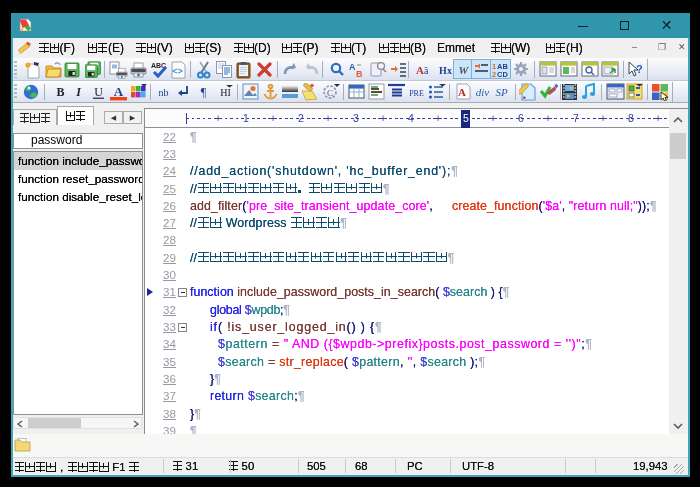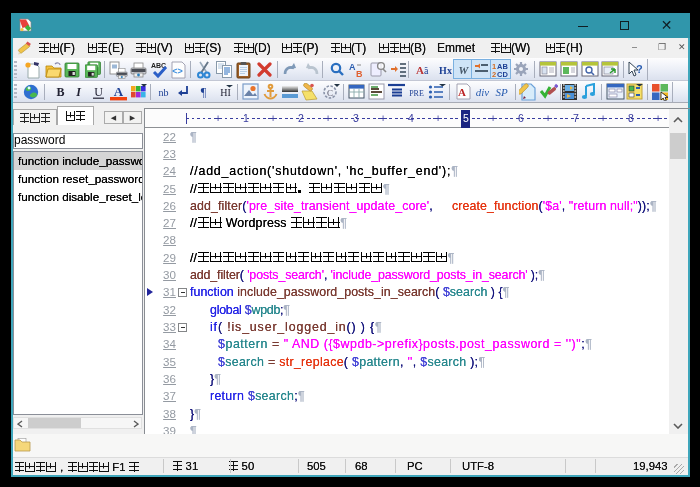--- a/index.html
+++ b/index.html
@@ -22,41 +22,41 @@
 .winbtn{position:absolute;top:0;width:41px;height:25px;color:#17272c;text-align:center;font-size:13px;line-height:24px;}
 #menubar{left:13px;top:38px;width:675px;height:20px;background:#f0f0f0;font-size:12px;color:#111;}
 .mi{position:absolute;top:3px;color:#111;text-shadow:0 0 .35px #111;}
 #tb1{left:13px;top:58px;width:675px;height:23px;background:linear-gradient(#fdfdfe,#e9edf6 60%,#dbe1ee);border-bottom:1px solid #c3c7d4;}
 #tb2{left:13px;top:81px;width:675px;height:22px;background:linear-gradient(#fdfdfe,#e9edf6 60%,#dbe1ee);border-bottom:1px solid #a7abb5;}
 .grip{position:absolute;width:3px;background:repeating-linear-gradient(#b4b8c4 0 2px,transparent 2px 4px);}
 .vsep{position:absolute;width:1px;background:#a8aebc;}
 #tab1{position:absolute;left:13px;top:109px;width:44px;height:16px;background:#f2f2f1;border:1px solid #a9a9a9;border-bottom:none;color:#222;font-size:11px;text-align:center;padding-top:2px}
 #tab2{position:absolute;left:57px;top:106px;width:37px;height:19px;background:#fff;border:1px solid #a9a9a9;border-bottom:none;color:#111;font-size:11px;text-align:center;padding-top:3px}
 .tbtn{position:absolute;top:111px;width:19px;height:13px;background:#f2f2f1;border:1px solid #ababab;color:#333;font-size:7px;text-align:center;line-height:12px;}
-#pinput{left:13px;top:133px;width:130px;height:16px;background:#fff;border:1px solid #8b8f98;font-size:12px;color:#000;padding-left:0;line-height:13px;}
+#pinput{left:13px;top:133px;width:130px;height:16px;background:#fff;border:1px solid #8b8f98;font-size:12px;color:#000;padding-left:17px;line-height:13px;}
 #plist{left:13px;top:151px;width:130px;height:264px;background:#fff;border:1px solid #8b8f98;font-size:11.7px;color:#000;overflow:hidden;}
 .pli{height:18px;line-height:17px;padding-left:4px;white-space:nowrap;overflow:hidden;text-shadow:0 0 .4px #000;}
 .pli.sel{background:#d5d5d5;}
 #phscroll{left:13px;top:417px;width:129px;height:12px;background:#f6f6f6;border:1px solid #e0e0e0}
 #edtop{left:144px;top:108px;width:546px;height:1px;background:#898d92;}
 #edleft{left:144px;top:108px;width:1px;height:326px;background:#898d92;}
 #editor{left:145px;top:109px;width:524px;height:325px;background:#fff;overflow:hidden;}
 #ruler{position:absolute;left:0;top:0;width:524px;height:19px;background:#fcfcfc;border-bottom:1px solid #8d9094;}
 #rdash{position:absolute;left:41px;top:9px;width:482px;height:1.4px;background:repeating-linear-gradient(90deg,#383c9e 0 2.6px,transparent 2.6px 5.5px);}
 .rnum{position:absolute;top:3px;font-size:10.5px;color:#383c9e;}
 .rplus{position:absolute;top:2.5px;font-size:10.5px;color:#383c9e;}
 #rcur{position:absolute;left:316px;top:1px;width:9px;height:18px;background:#1b2582;z-index:3;}
 #code{position:absolute;left:0;top:19px;width:524px;height:306px;font-size:12.4px;}
 .ln{position:absolute;left:0;width:31px;text-align:right;color:#949aa2;font-size:11.6px;text-decoration:underline;}
 .cl{position:absolute;white-space:pre;color:#15157d;letter-spacing:0.12px;text-shadow:0 0 .3px currentColor;}
 .cl i{font-style:normal}
 .fold{position:absolute;left:33px;width:9px;height:9px;border:1px solid #848688;background:#fff;}
 .fold:after{content:"";position:absolute;left:1.5px;top:3px;width:4px;height:1px;background:#333;}
 .arrow{position:absolute;left:2px;width:0;height:0;border-left:6.5px solid #23269b;border-top:4.5px solid transparent;border-bottom:4.5px solid transparent;}
-.k{color:#2323e6;} .s{color:#ff00ff;} .c{color:#000000;} .f{color:#e5330f;}
+.k{color:#2323e6;} .s{color:#ff00ff;} .c{color:#0c4a6e;} .f{color:#e5330f;}
 .i{color:#7a3a31;} .v{color:#28888e;} .d{color:#4242d6;} .p{color:#abb4c4;} .n{color:#15157d}
 .sp{display:inline-block}
 #vscroll{left:669px;top:109px;width:18px;height:325px;background:#f0f0f0;}
 #vthumb{position:absolute;left:1px;top:24px;width:16px;height:26px;background:#cdcdcd;}
 #tabstrip{left:13px;top:434px;width:675px;height:23px;background:#f7f7f6;}
 #doctab{position:absolute;left:19px;top:0px;width:114px;height:22px;background:linear-gradient(#f6fafe,#d9eafa);border:1px solid #9ab8d8;font-size:12px;color:#16273a;line-height:20px;}
 #status{left:13px;top:457px;width:675px;height:18px;background:#f0f0f0;border-top:1px solid #dcdcdc;}
 .ssep{position:absolute;top:459px;width:1px;height:14px;background:#c9c9c9;}
 .stxt{position:absolute;top:460px;font-size:11.3px;color:#111;text-shadow:0 0 .35px #111;}
 </style></head><body>
@@ -490,21 +490,20 @@
       <div class="ln" style="top:53.5px">25</div>
       <div class="cl" style="top:53.5px;left:45px;letter-spacing:0.12px"><i class="c">//<b class="cn"></b><b class="cn v2"></b><b class="cn"></b><b class="cn v2"></b><b class="cn"></b><b class="cn v2"></b><b class="cn"></b><b class="cn v2"></b><b class="cma"></b><b class="cn"></b><b class="cn v2"></b><b class="cn"></b><b class="cn v2"></b><b class="cn"></b><b class="cn v2"></b></i><i class="p">¶</i></div>
       <div class="ln" style="top:70.8px">26</div>
       <div class="cl" style="top:70.8px;left:45px;letter-spacing:0.12px"><i class="i">add_filter</i>(<i class="s">'pre_site_transient_update_core'</i>,<i class="sp" style="width:19px"></i><i class="f">create_function</i>(<i class="s">'$a'</i>, <i class="s">"return null;"</i>));<i class="p">¶</i></div>
       <div class="ln" style="top:88.1px">27</div>
       <div class="cl" style="top:88.1px;left:45px;letter-spacing:0.12px"><i class="c">//<b class="cn"></b><b class="cn v2"></b> Wordpress <b class="cn"></b><b class="cn v2"></b><b class="cn"></b><b class="cn v2"></b></i><i class="p">¶</i></div>
       <div class="ln" style="top:105.4px">28</div>
       <div class="ln" style="top:122.7px">29</div>
       <div class="cl" style="top:122.7px;left:45px;letter-spacing:0.12px"><i class="c">//<b class="cn"></b><b class="cn v2"></b><b class="cn"></b><b class="cn v2"></b><b class="cn"></b><b class="cn v2"></b><b class="cn"></b><b class="cn v2"></b><b class="cn"></b><b class="cn v2"></b><b class="cn"></b><b class="cn v2"></b><b class="cn"></b><b class="cn v2"></b><b class="cn"></b><b class="cn v2"></b><b class="cn"></b><b class="cn v2"></b><b class="cn"></b><b class="cn v2"></b></i><i class="p">¶</i></div>
       <div class="ln" style="top:140.1px">30</div>
-      <div class="cl" style="top:140.1px;left:45px;letter-spacing:-0.12px"><i class="i">add_filter</i>( <i class="s">'posts_search'</i>, <i class="s">'include_password_posts_in_search'</i> );<i class="p">¶</i></div>
       <div class="ln" style="top:157.4px">31</div>
       <div class="arrow" style="top:160.4px"></div>
       <div class="fold" style="top:160.4px"></div>
       <div class="cl" style="top:157.4px;left:45px;letter-spacing:0.05px"><i class="k">function</i> <i class="i">include_password_posts_in_search</i>( <i class="d">$</i><i class="v">search</i> ) <i class="n">{</i><i class="p">¶</i></div>
       <div class="ln" style="top:174.7px">32</div>
       <div class="cl" style="top:174.7px;left:65px;letter-spacing:-0.25px"><i class="k">global</i> <i class="d">$</i><i class="v">wpdb</i>;<i class="p">¶</i></div>
       <div class="ln" style="top:192.0px">33</div>
       <div class="fold" style="top:195.0px"></div>
       <div class="cl" style="top:192.0px;left:65px;letter-spacing:0.85px"><i class="k">if</i>( <i class="i">!is_user_logged_in</i>() ) <i class="n">{</i><i class="p">¶</i></div>
       <div class="ln" style="top:209.3px">34</div>

